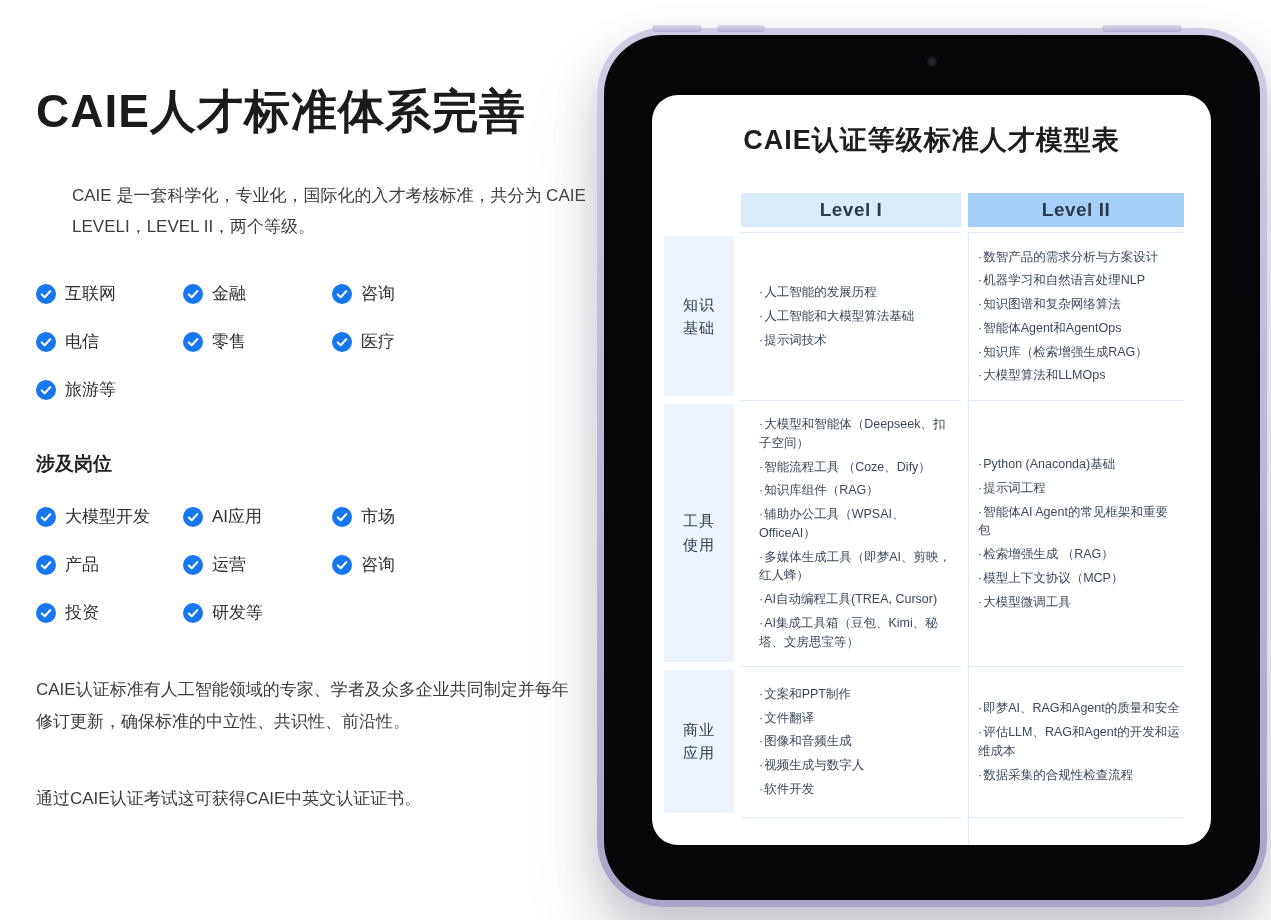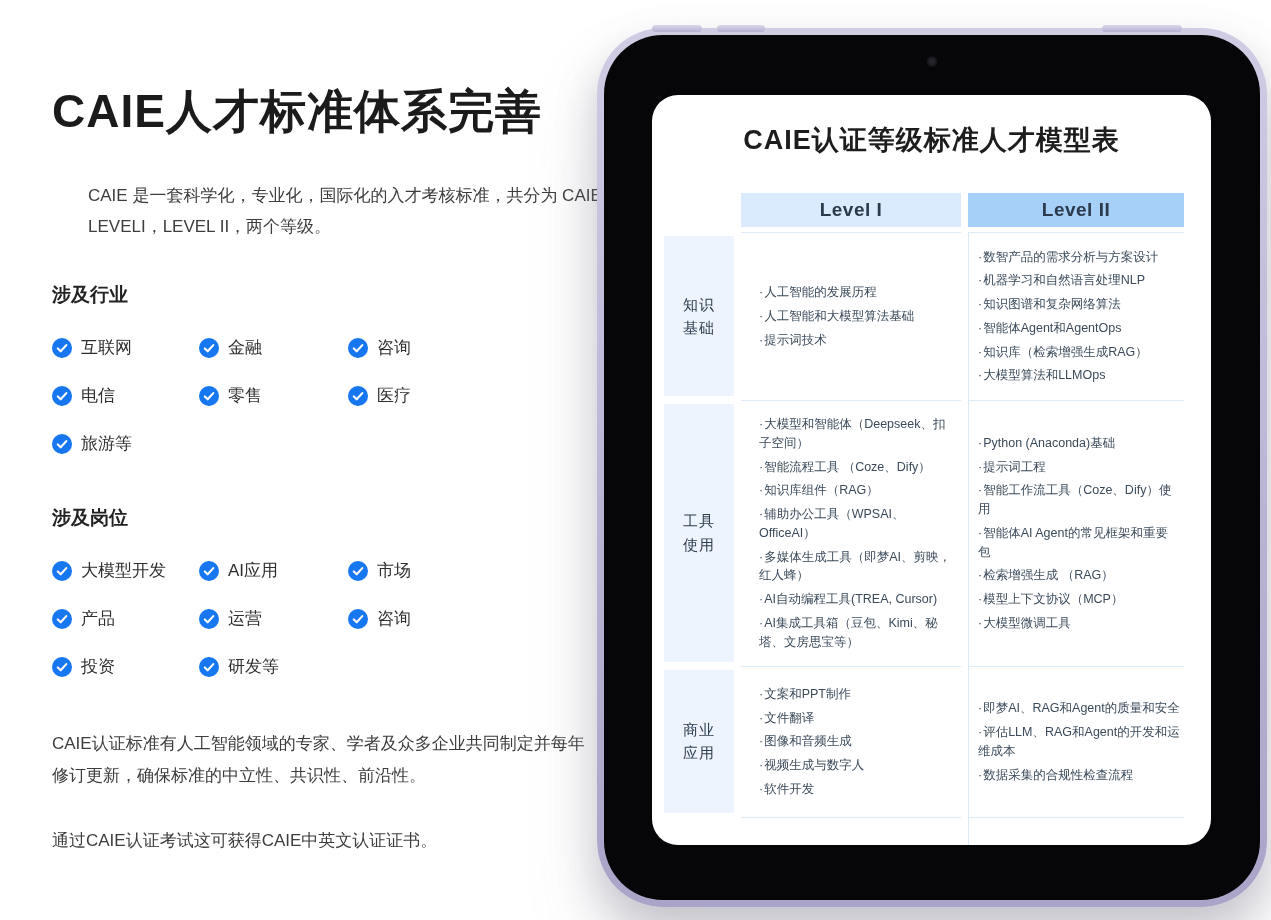--- a/index.html
+++ b/index.html
@@ -6,36 +6,36 @@
   html,body { width:1271px; height:920px; }
   body {
     position:relative;
     background:#ffffff;
     font-family:"Liberation Sans","DejaVu Sans",sans-serif;
     color:#3c3c3c;
     overflow:hidden;
   }
 
   
-  .left-col { position:absolute; left:52px; top:84px; width:540px; }
+  .left-col { position:absolute; left:36px; top:84px; width:540px; }
   .main-title {
     font-size:46px; font-weight:900; color:#1b1b1b;
     letter-spacing:1px; line-height:1.2; margin-bottom:42px;
   }
   .intro { font-size:17px; line-height:1.8; color:#3d3d3d; margin-bottom:40px; width:530px;margin-left:36px; }
   .section-heading { font-size:19px; font-weight:bold; color:#222; margin-bottom:28px; }
   .check-grid {
     display:grid; grid-template-columns:147px 149px 160px;
     row-gap:25px; margin-bottom:50px;
   }
   .check-item { display:flex; align-items:center; gap:9px; }
   .check-icon { width:20px; height:20px; flex:0 0 20px; display:inline-block; }
   .check-label { font-size:17px; color:#2f2f2f; white-space:nowrap; }
   .footer-para { font-size:17px; line-height:1.85; color:#3d3d3d; width:535px; }
-  .footer-para.first { margin-top:8px; margin-bottom:34px; }
+  .footer-para.first { margin-top:8px; margin-bottom:46px; }
 
   
   .tablet {
     position:absolute; left:597px; top:28px; width:670px; height:879px;
     border-radius:66px;
     background:linear-gradient(180deg,#d0cce4 0%,#b9b4d4 55%,#aaa5c8 100%);
     box-shadow:0 20px 40px rgba(110,110,130,.30), 0 45px 70px rgba(140,140,155,.22);
   }
   .side-btn {
     position:absolute; top:-3px; height:7px; border-radius:4px;
@@ -95,21 +95,20 @@
   }
   .item::before { content:"·"; margin-right:1px; }
 </style>
 </head>
 <body>
 
 <div class="left-col">
   <h1 class="main-title">CAIE人才标准体系完善</h1>
   <p class="intro">CAIE 是一套科学化，专业化，国际化的入才考核标准，共分为 CAIE LEVELI，LEVEL II，两个等级。</p>
 
-  <h3 class="section-heading">涉及行业</h3>
   <div class="check-grid" id="industries-grid">
       <div class="check-item">
         <span class="check-icon"><svg viewBox="0 0 20 20" width="20" height="20">
             <circle cx="10" cy="10" r="10" fill="#1677f0"></circle>
             <path d="M5.8 10.4l2.9 2.9 5.6-6.2" fill="none" stroke="#fff" stroke-width="2.1" stroke-linecap="round" stroke-linejoin="round"></path>
           </svg></span>
         <span class="check-label">互联网</span>
       </div>
       <div class="check-item">
         <span class="check-icon"><svg viewBox="0 0 20 20" width="20" height="20">
@@ -262,21 +261,20 @@
                   <div class="item">智能流程工具 （Coze、Dify）</div>
                   <div class="item">知识库组件（RAG）</div>
                   <div class="item">辅助办公工具（WPSAI、OfficeAI）</div>
                   <div class="item">多媒体生成工具（即梦AI、剪映，红人蜂）</div>
                   <div class="item">AI自动编程工具(TREA, Cursor)</div>
                   <div class="item">AI集成工具箱（豆包、Kimi、秘塔、文房思宝等）</div>
                 </div>
                 <div class="content-cell l2">
                   <div class="item">Python (Anaconda)基础</div>
                   <div class="item">提示词工程</div>
-                  <div class="item">智能工作流工具（Coze、Dify）使用</div>
                   <div class="item">智能体AI Agent的常见框架和重要包</div>
                   <div class="item">检索增强生成 （RAG）</div>
                   <div class="item">模型上下文协议（MCP）</div>
                   <div class="item">大模型微调工具</div>
                 </div>
               </div>
               <div class="t-row body r2">
                 <div class="label-cell-wrap">
                   <div class="label-cell">商业应用</div>
                 </div>

